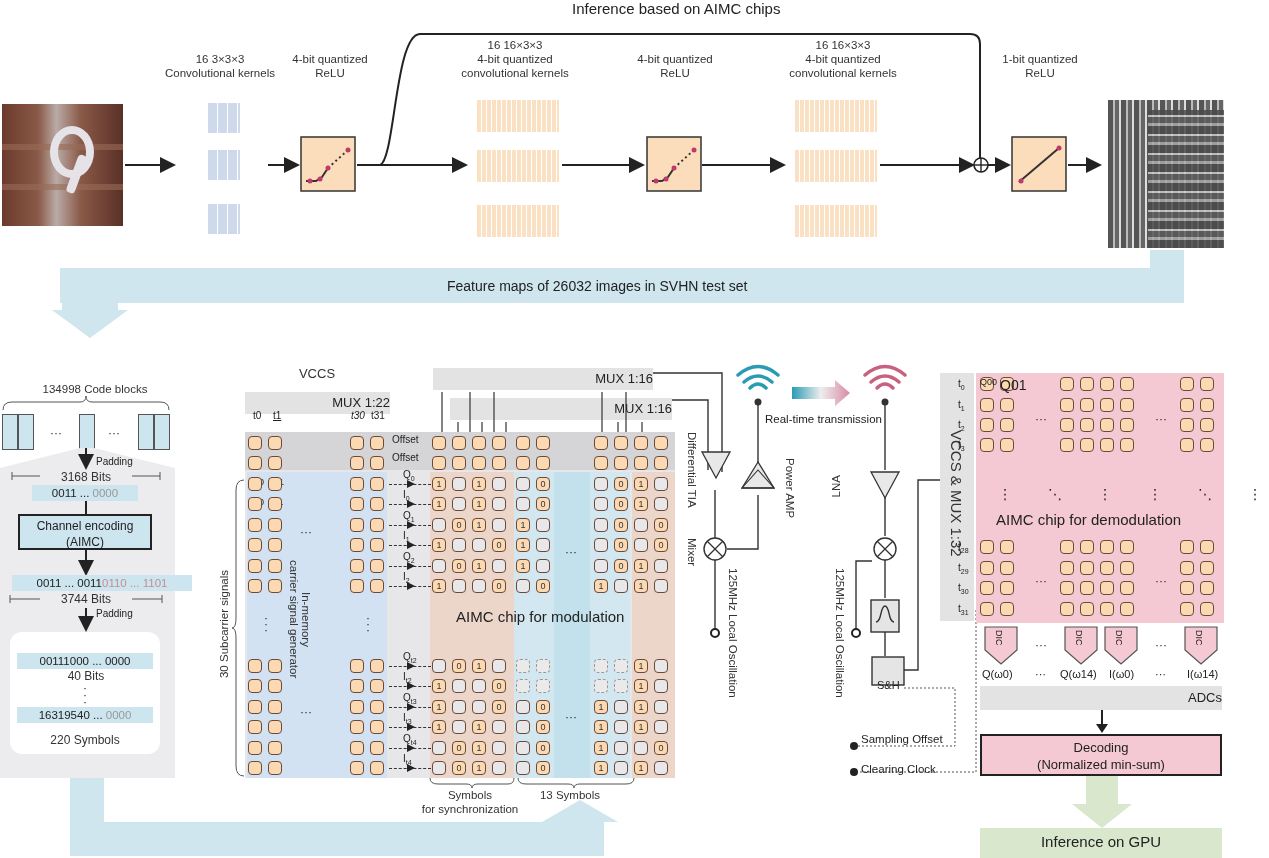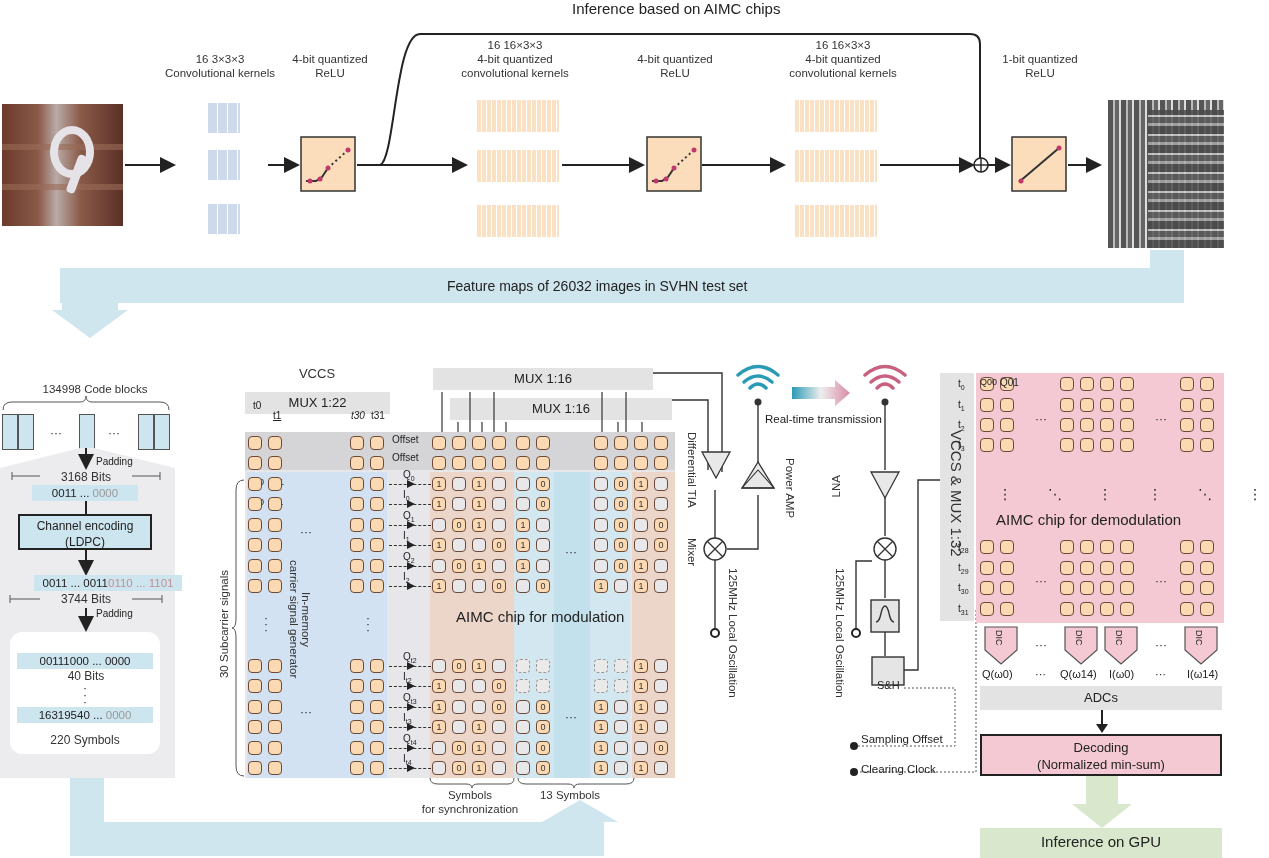--- a/index.html
+++ b/index.html
@@ -4,21 +4,21 @@
 <style>
   html,body{margin:0;padding:0;background:#fff;}
   body{width:1269px;height:858px;position:relative;overflow:hidden;font-family:"Liberation Sans",sans-serif;color:#222;}
   .abs{position:absolute;}
   .lbl{position:absolute;font-size:11.5px;text-align:center;line-height:14px;color:#333;}
   .title{position:absolute;font-size:15px;color:#222;}
   .band{position:absolute;background:#cfe6ef;}
   .cell{position:absolute;width:14px;height:14px;border:1.2px solid #6b4a3a;border-radius:4px;background:#fbd9b3;box-sizing:border-box;font-size:9px;line-height:12px;text-align:center;color:#333;}
   .cell.off{background:#e8e8ea;}
   .cell.dash{border-style:dashed;background:#eaeaea;border-color:#999;}
-  .bar{position:absolute;background:#e3e3e3;font-size:13px;text-align:center;color:#222;}
+  .bar{position:absolute;background:#e3e3e3;font-size:13px;text-align:right;color:#222;}
   .small{font-size:10px;}
   .vtxt{position:absolute;writing-mode:vertical-rl;font-size:11.5px;color:#333;white-space:nowrap;}
   .bitrow{position:absolute;background:#cde5ef;font-size:11.5px;text-align:center;line-height:16px;color:#222;}
   .grey{color:#999;}
   .pinkt{color:#c58e95;}
 </style>
 </head>
 <body>
 
 <div class="title" style="left:572px;top:0px;">Inference based on AIMC chips</div>
@@ -159,23 +159,23 @@
   <line x1="118" y1="229" x2="153" y2="229" stroke="#555"></line>
     <line x1="153" y1="225" x2="153" y2="233" stroke="#555"></line>
 </svg>
 <div class="abs small" style="left:96px;top:456px;">Padding</div>
 <div class="lbl" style="left:50px;top:470px;width:72px;font-size:12px;">3168 Bits</div>
 <div class="bitrow" style="left:32px;top:485px;width:106px;">
   <span>0011 ...</span><span class="grey"> 0000</span>
 </div>
 <div class="abs" style="left:18px;top:514px;width:134px;height:36px;background:#cde5ef;border:2px solid #222;text-align:center;font-size:12px;line-height:16px;padding-top:2px;box-sizing:border-box;">
   <div>Channel encoding</div>
-  <div>(LDPC)</div>
-</div>
-<div class="bitrow" style="left:12px;top:575px;width:148px;margin-left:22px;">
+  <div>(AIMC)</div>
+</div>
+<div class="bitrow" style="left:12px;top:575px;width:180px;">
   <span>0011 ... 0011</span><span class="pinkt">0110 ... 1101</span>
 </div>
 <div class="lbl" style="left:50px;top:592px;width:72px;font-size:12px;">3744 Bits</div>
 <div class="abs small" style="left:96px;top:608px;">Padding</div>
 <div class="abs" style="left:10px;top:632px;width:150px;height:122px;background:#fff;border-radius:12px;"></div>
 <div class="bitrow" style="left:17px;top:653px;width:136px;">00111000 ... 0000</div>
 <div class="lbl" style="left:50px;top:669px;width:72px;font-size:12px;">40 Bits</div>
 <div class="abs" style="left:83px;top:685px;font-size:12px;line-height:7px;">·<br>·<br>·</div>
 <div class="bitrow" style="left:17px;top:707px;width:136px;">
   <span>16319540 ...</span><span class="grey"> 0000</span>
@@ -196,21 +196,21 @@
 <div class="abs" style="left:247px;top:472px;width:140px;height:306px;background:#d3e2f2;"></div>
 <div class="abs" style="left:430px;top:472px;width:84px;height:306px;background:#ecd5c9;"></div>
 <div class="abs" style="left:514px;top:472px;width:40px;height:306px;background:#d3e7f0;"></div>
 <div class="abs" style="left:554px;top:472px;width:36px;height:306px;background:#c3e1ec;"></div>
 <div class="abs" style="left:590px;top:472px;width:40px;height:306px;background:#d3e7f0;"></div>
 <div class="abs" style="left:632px;top:472px;width:43px;height:306px;background:#ecd5c9;"></div>
 
 <div class="abs small" style="left:392px;top:434px;">Offset</div>
 <div class="abs small" style="left:392px;top:452px;">Offset</div>
 
-<div class="abs small" style="left:253px;top:400px;">t0</div>
+<div class="abs small" style="left:253px;top:410px;">t0</div>
 <div class="abs small" style="left:273px;top:410px;text-decoration:underline;">t1</div>
 <div class="abs small" style="left:351px;top:410px;font-style:italic;">t30</div>
 <div class="abs small" style="left:371px;top:410px;">t31</div>
 
 <div class="abs" style="left:248px;top:477px;font-size:9px;">S00</div>
 <div class="abs" style="left:268px;top:477px;font-size:9px;">S01</div>
 <div class="abs" style="left:248px;top:497px;font-size:9px;">S10</div>
 <div class="abs" style="left:268px;top:497px;font-size:9px;">S11</div>
 
 <div class="vtxt" style="left:288px;top:560px;text-align:center;">
@@ -649,21 +649,21 @@
     <div class="cell" style="left: 1000px; top: 602px;"></div>
     <div class="cell" style="left: 1060px; top: 602px;"></div>
     <div class="cell" style="left: 1080px; top: 602px;"></div>
     <div class="cell" style="left: 1100px; top: 602px;"></div>
     <div class="cell" style="left: 1120px; top: 602px;"></div>
     <div class="cell" style="left: 1180px; top: 602px;"></div>
     <div class="cell" style="left: 1200px; top: 602px;"></div>
     <div class="abs" style="left: 958px; top: 603px; font-size: 10px;">t<sub style="font-size:7px">31</sub></div>
   </div>
 <div class="abs" style="left:980px;top:377px;font-size:9px;">Q00</div>
-<div class="abs" style="left:1000px;top:377px;font-size:10px;">Q01</div>
+<div class="abs" style="left:1000px;top:377px;font-size:14px;">Q01</div>
 <div class="abs" style="left:1035px;top:412px;font-size:12px;">···</div>
 <div class="abs" style="left:1155px;top:412px;font-size:12px;">···</div>
 <div class="abs" style="left:1035px;top:574px;font-size:12px;">···</div>
 <div class="abs" style="left:1155px;top:574px;font-size:12px;">···</div>
 <div class="abs" style="left:998px;top:486px;font-size:14px;letter-spacing:36px;">⋮⋱⋮⋮⋱⋮</div>
 
 <div id="dics">
     <svg width="34" height="40" style="position: absolute; left: 984px; top: 626px;">
       <polygon points="1,1 33,1 33,24 17,38 1,24" fill="#f4c9d3" stroke="#555" stroke-width="1.2"></polygon>
     </svg>

